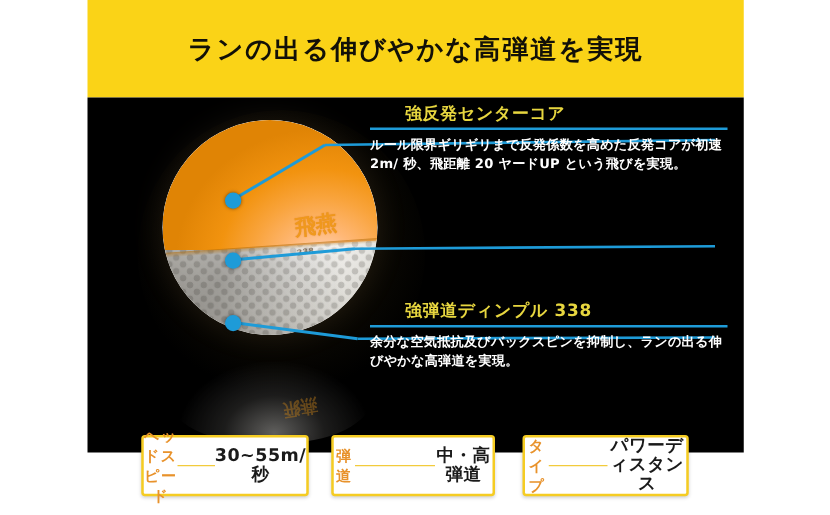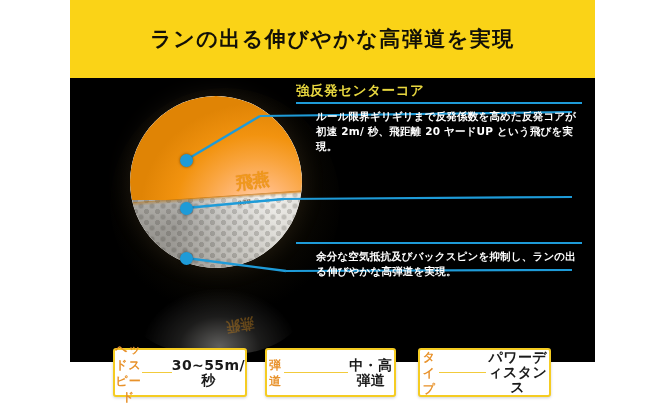--- a/index.html
+++ b/index.html
@@ -157,35 +157,35 @@
 
   
   .callout { position: absolute; }
   .callout-title {
     font-family: "DejaVu Sans", "Liberation Sans", sans-serif;
     font-weight: 700;
     font-size: 13.5px;
     color: #E7D63F;
     letter-spacing: 0.6px;
     white-space: nowrap;
+    margin-left: 28px;
   }
   .callout-rule {
     height: 2px;
     background: #1E9BD8;
     margin-top: 2px;
   }
   .callout-body {
     margin-top: 5px;
     font-family: "DejaVu Sans", "Liberation Sans", sans-serif;
     font-weight: 700;
     font-size: 10.5px;
     line-height: 15px;
     color: #ffffff;
     letter-spacing: 0.2px;
-    margin-left: 20px;
   }
   .leader { position: absolute; pointer-events: none; }
   .dot {
     position: absolute;
     width: 13px; height: 13px;
     border-radius: 50%;
     background: #1E9BD8;
     box-shadow: 0 0 3px rgba(0,0,0,0.5);
   }
 
@@ -271,20 +271,21 @@
     <div class="dot" style="left:110px; top:174px;"></div>
 
     <div class="callout" style="left:226px; top:4px; width:286px;">
       <div class="callout-title">強反発センターコア</div>
       <div class="callout-rule"></div>
       <div class="callout-body">ルール限界ギリギリまで反発係数を高めた反発コアが初速 2m/ 秒、飛距離 20 ヤードUP という飛びを実現。</div>
     </div>
 
 
     <div class="callout" style="left:226px; top:162px; width:286px;">
+      <div class="callout-title">強弾道ディンプル 338</div>
       <div class="callout-rule"></div>
       <div class="callout-body">余分な空気抵抗及びバックスピンを抑制し、ランの出る伸びやかな高弾道を実現。</div>
     </div>
   </div>
 
   <div class="spec-box" style="left:113px; top:348px; width:134px; height:49px;">
     <div class="spec-label">ヘッドスピード</div>
     <div class="spec-divider"></div>
     <div class="spec-value">30~55m/ 秒</div>
   </div>

